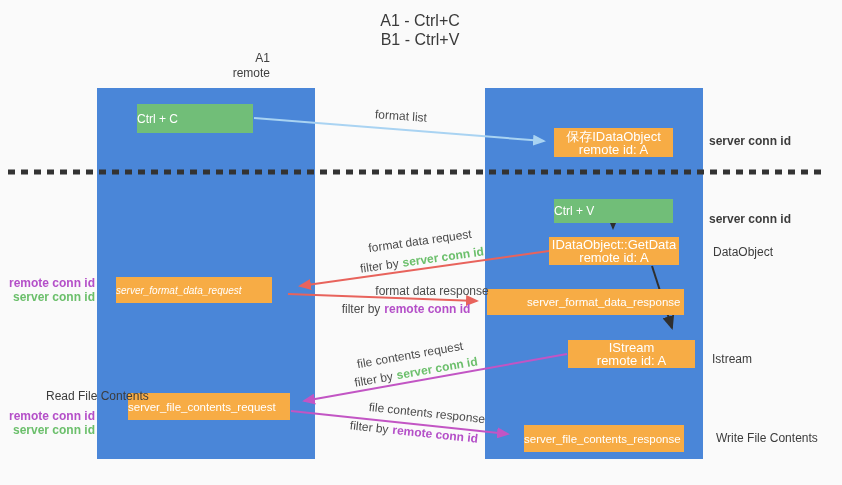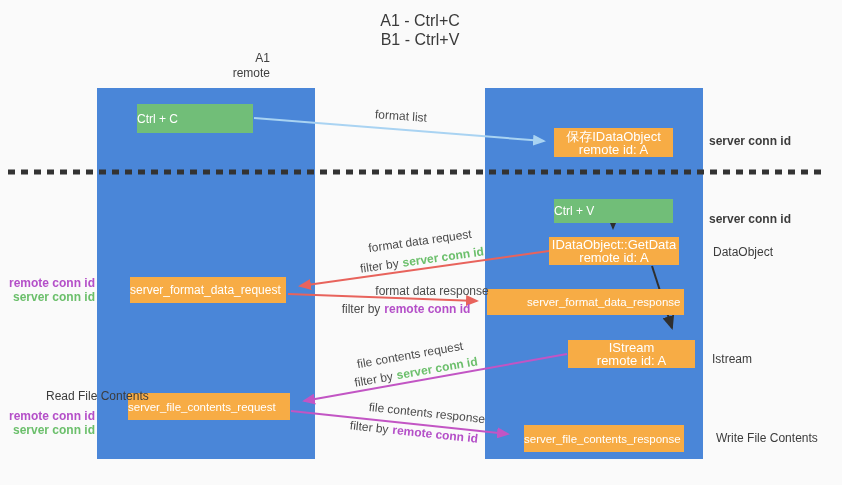--- a/index.html
+++ b/index.html
@@ -66,21 +66,21 @@
     <line x1="652" y1="266" x2="672" y2="328" stroke="#2f2f2f" stroke-width="2" marker-end="url(#ah-blk)"></line>
     <line x1="549" y1="251" x2="300" y2="286" stroke="#e8635c" stroke-width="2" marker-end="url(#ah-red)"></line>
     <line x1="288" y1="294" x2="477" y2="301" stroke="#e8635c" stroke-width="2" marker-end="url(#ah-red)"></line>
     <line x1="567" y1="354" x2="304" y2="401" stroke="#c255c4" stroke-width="2" marker-end="url(#ah-mag)"></line>
     <line x1="291" y1="411" x2="508" y2="434" stroke="#c255c4" stroke-width="2" marker-end="url(#ah-mag)"></line>
   </svg>
 
   <div class="box green single" style="left:137px;top:104px;width:116px;height:29px;">
     <span>Ctrl + C</span>
   </div>
-  <div class="box orange single" style="left:130px;top:277px;width:156px;height:26px;font-size:12px;">
+  <div class="box orange single" style="left:116px;top:277px;width:156px;height:26px;font-size:10px;font-style:italic;">
     <span>server_format_data_request</span>
   </div>
   <div class="box orange single" style="left:128px;top:393px;width:162px;height:27px;font-size:11.5px;">
     <span>server_file_contents_request</span>
   </div>
 
   <div class="box orange twoline" style="left:554px;top:128px;width:119px;height:29px;">
     <div class="ln">保存IDataObject</div>
     <div class="ln">remote id: A</div>
   </div>

